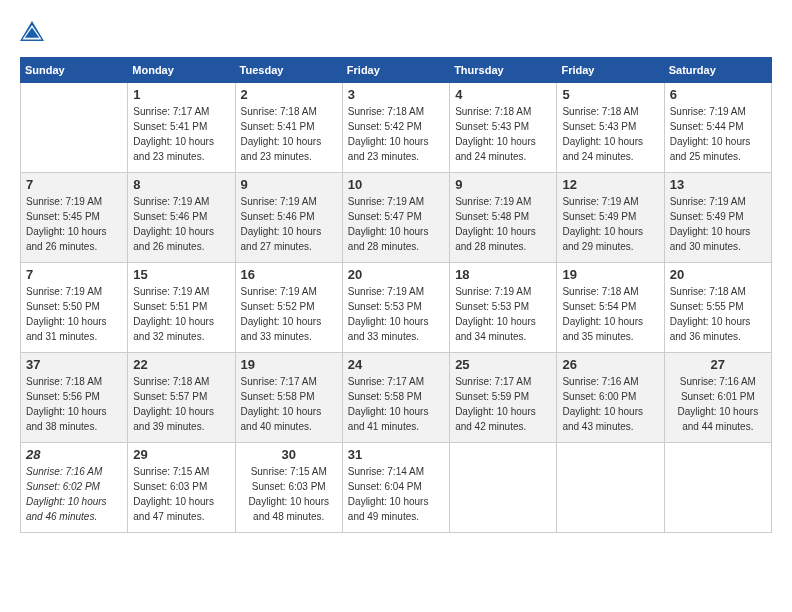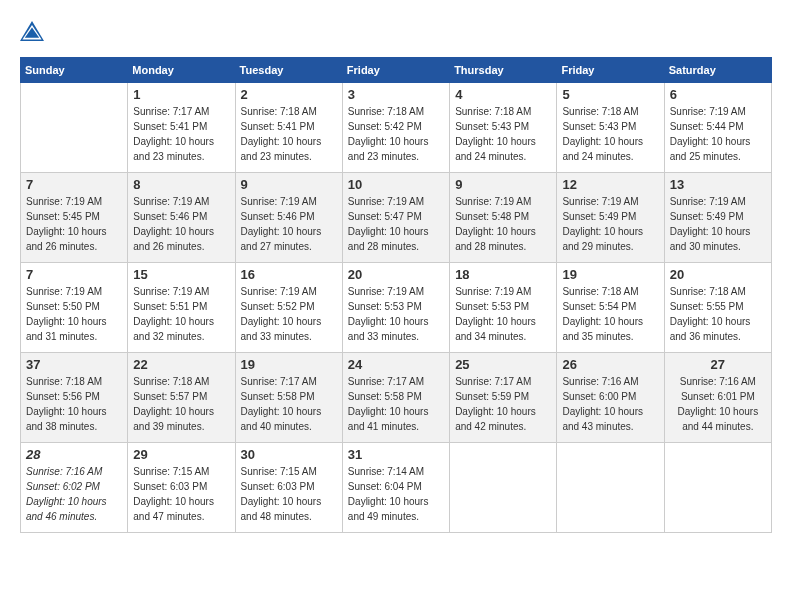--- a/index.html
+++ b/index.html
@@ -244,21 +244,21 @@
       </tr>
       <tr style="background-color: rgb(255, 255, 255);">
         <td style="background-color: inherit; font-style: italic;">
         <span class="day-number">28</span>
         <span class="day-info">Sunrise: 7:16 AM<br>Sunset: 6:02 PM<br>Daylight: 10 hours and 46 minutes.</span>
       </td>
         <td style="background-color: inherit;">
         <span class="day-number">29</span>
         <span class="day-info">Sunrise: 7:15 AM<br>Sunset: 6:03 PM<br>Daylight: 10 hours and 47 minutes.</span>
       </td>
-        <td style="background-color: inherit;">
+        <td style="background-color: inherit; text-align: center;">
         <span class="day-number">30</span>
         <span class="day-info">Sunrise: 7:15 AM<br>Sunset: 6:03 PM<br>Daylight: 10 hours and 48 minutes.</span>
       </td>
         <td style="background-color: inherit;">
         <span class="day-number">31</span>
         <span class="day-info">Sunrise: 7:14 AM<br>Sunset: 6:04 PM<br>Daylight: 10 hours and 49 minutes.</span>
       </td>
         <td style="background-color: inherit;"></td>
         <td style="background-color: inherit;"></td>
         <td style="background-color: inherit;"></td>

